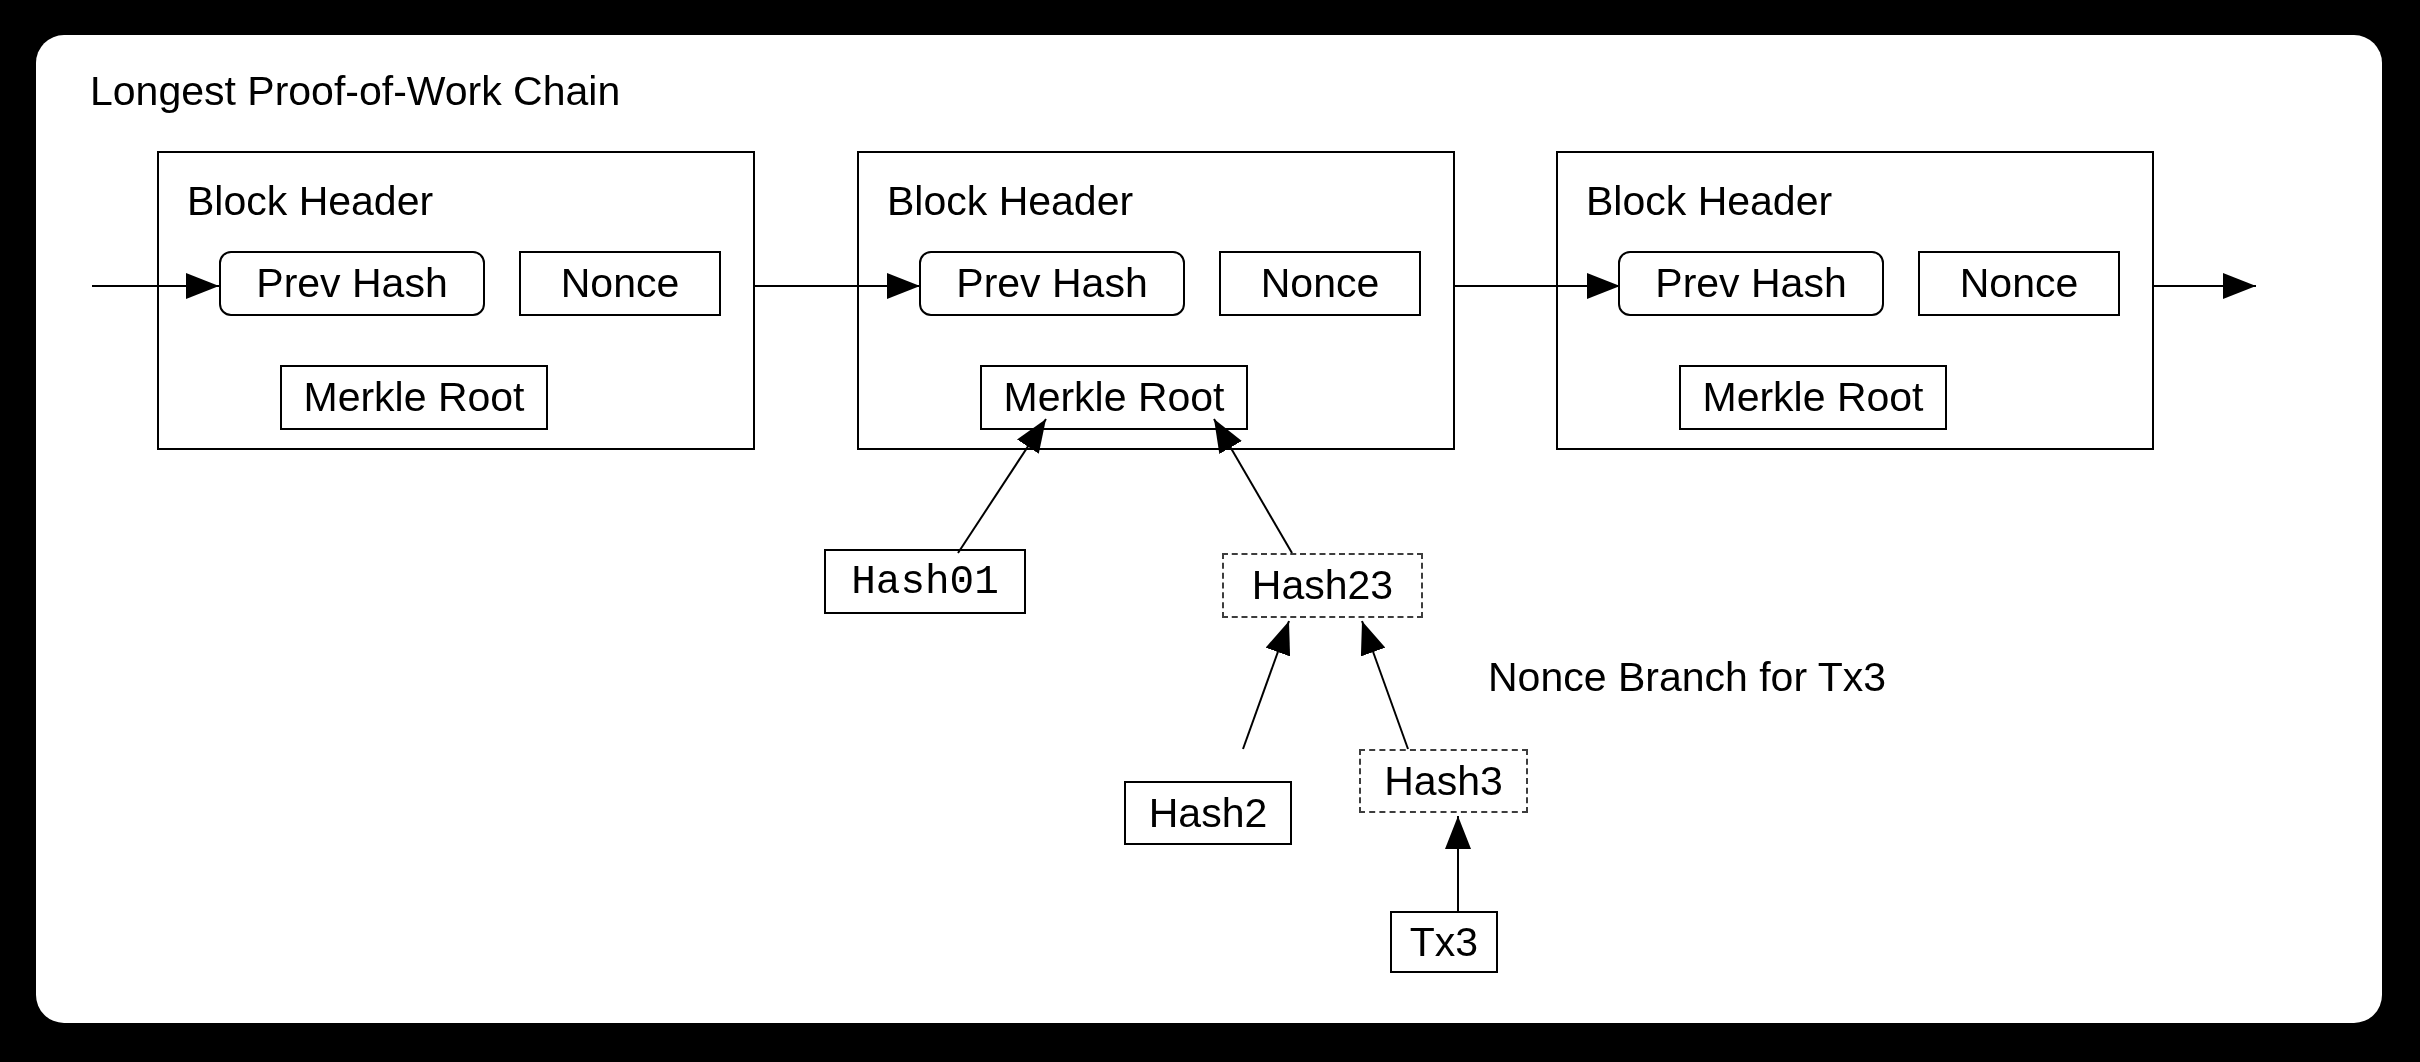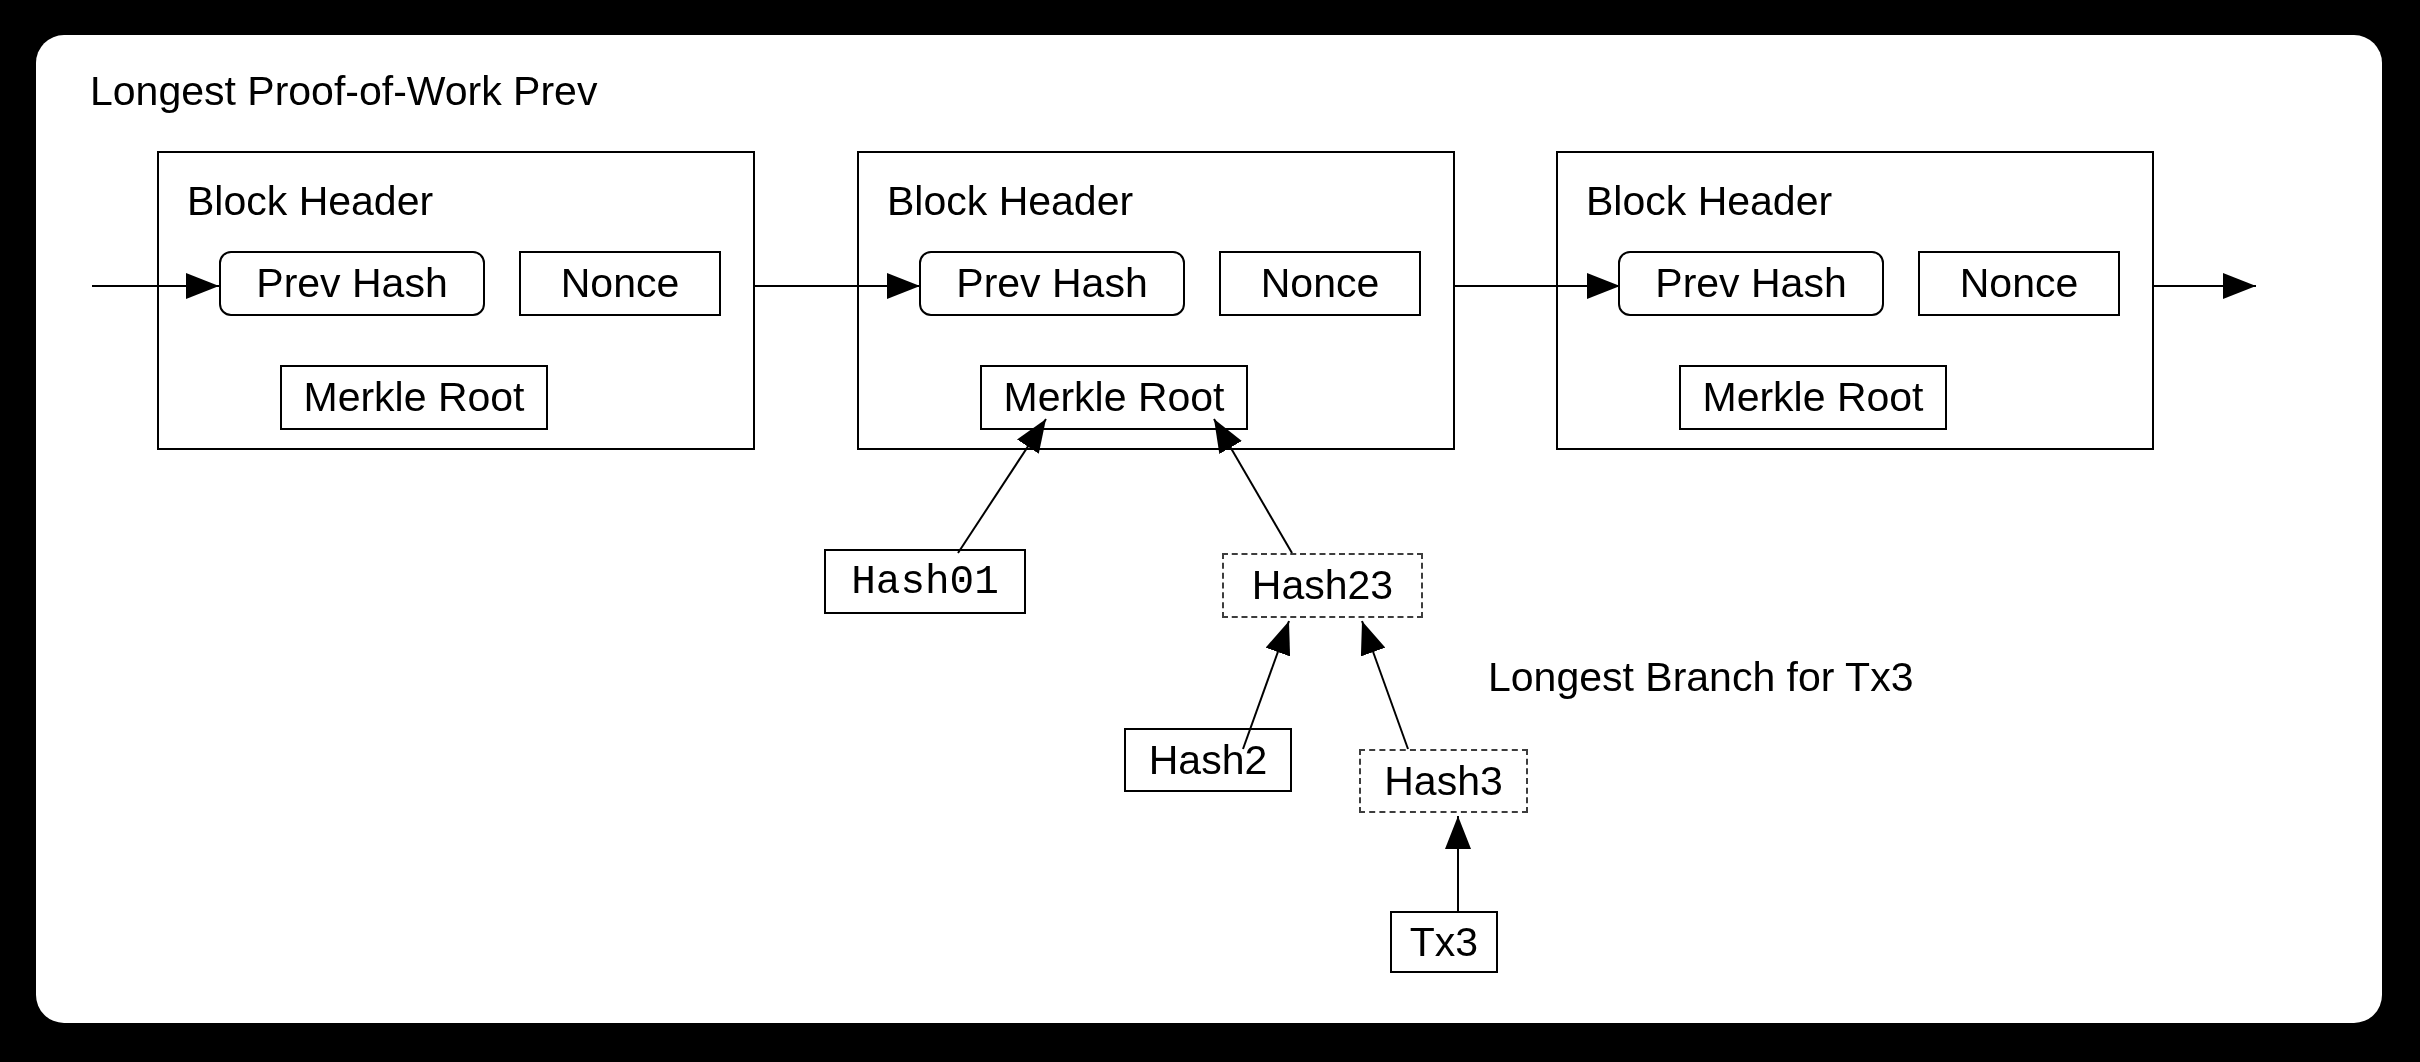--- a/index.html
+++ b/index.html
@@ -73,21 +73,21 @@
     font-size:41px;
     white-space:nowrap;
     background:transparent;
     z-index:3;
   }
   .dashedbox{
     border:2px dashed #3d3d3d;
   }
   .hash01{left:824px;  top:549px; width:202px; height:65px;font-family:Liberation Mono, monospace;}
   .hash23{left:1222px; top:553px; width:201px; height:65px;}
-  .hash2 {left:1124px; top:728px; width:168px; height:64px;}
+  .hash2 {left:1124px; top:781px; width:168px; height:64px;}
   .hash3 {left:1359px; top:749px; width:169px; height:64px;}
   .tx3   {left:1390px; top:911px; width:108px; height:62px;}
   .branch-caption{
     position:absolute;
     left:1488px; top:655px;
     font-size:41px;
     line-height:1.1;
     white-space:nowrap;
     z-index:4;
   }
@@ -101,21 +101,21 @@
   svg.wires line{
     stroke:#000000;
     stroke-width:2px;
   }
 </style>
 </head>
 <body>
 
 <div class="panel"></div>
 
-<div class="title">Longest Proof-of-Work Prev</div>
+<div class="title">Longest Proof-of-Work Chain</div>
 
 <div class="block b1">
   <div class="block-label">Block Header</div>
   <div class="fieldbox prev">Prev Hash</div>
   <div class="fieldbox nonce">Nonce</div>
   <div class="fieldbox mroot">Merkle Root</div>
 </div>
 
 <div class="block b2">
   <div class="block-label">Block Header</div>
@@ -130,21 +130,21 @@
   <div class="fieldbox nonce">Nonce</div>
   <div class="fieldbox mroot">Merkle Root</div>
 </div>
 
 <div class="leaf hash01">Hash01</div>
 <div class="leaf dashedbox hash23">Hash23</div>
 <div class="leaf hash2">Hash2</div>
 <div class="leaf dashedbox hash3">Hash3</div>
 <div class="leaf tx3">Tx3</div>
 
-<div class="branch-caption">Longest Branch for Tx3</div>
+<div class="branch-caption">Nonce Branch for Tx3</div>
 
 <svg class="wires" viewBox="0 0 2420 1062" xmlns="http://www.w3.org/2000/svg">
   <defs>
     <marker id="arrowhead" markerUnits="userSpaceOnUse" markerWidth="33" markerHeight="26" viewBox="0 0 33 26" refX="33" refY="13" orient="auto">
       <path d="M0,0 L33,13 L0,26 Z" fill="#000000"></path>
     </marker>
   </defs>
 
   <line x1="92" y1="286" x2="219" y2="286" marker-end="url(#arrowhead)"></line>
   <line x1="755" y1="286" x2="920" y2="286" marker-end="url(#arrowhead)"></line>

